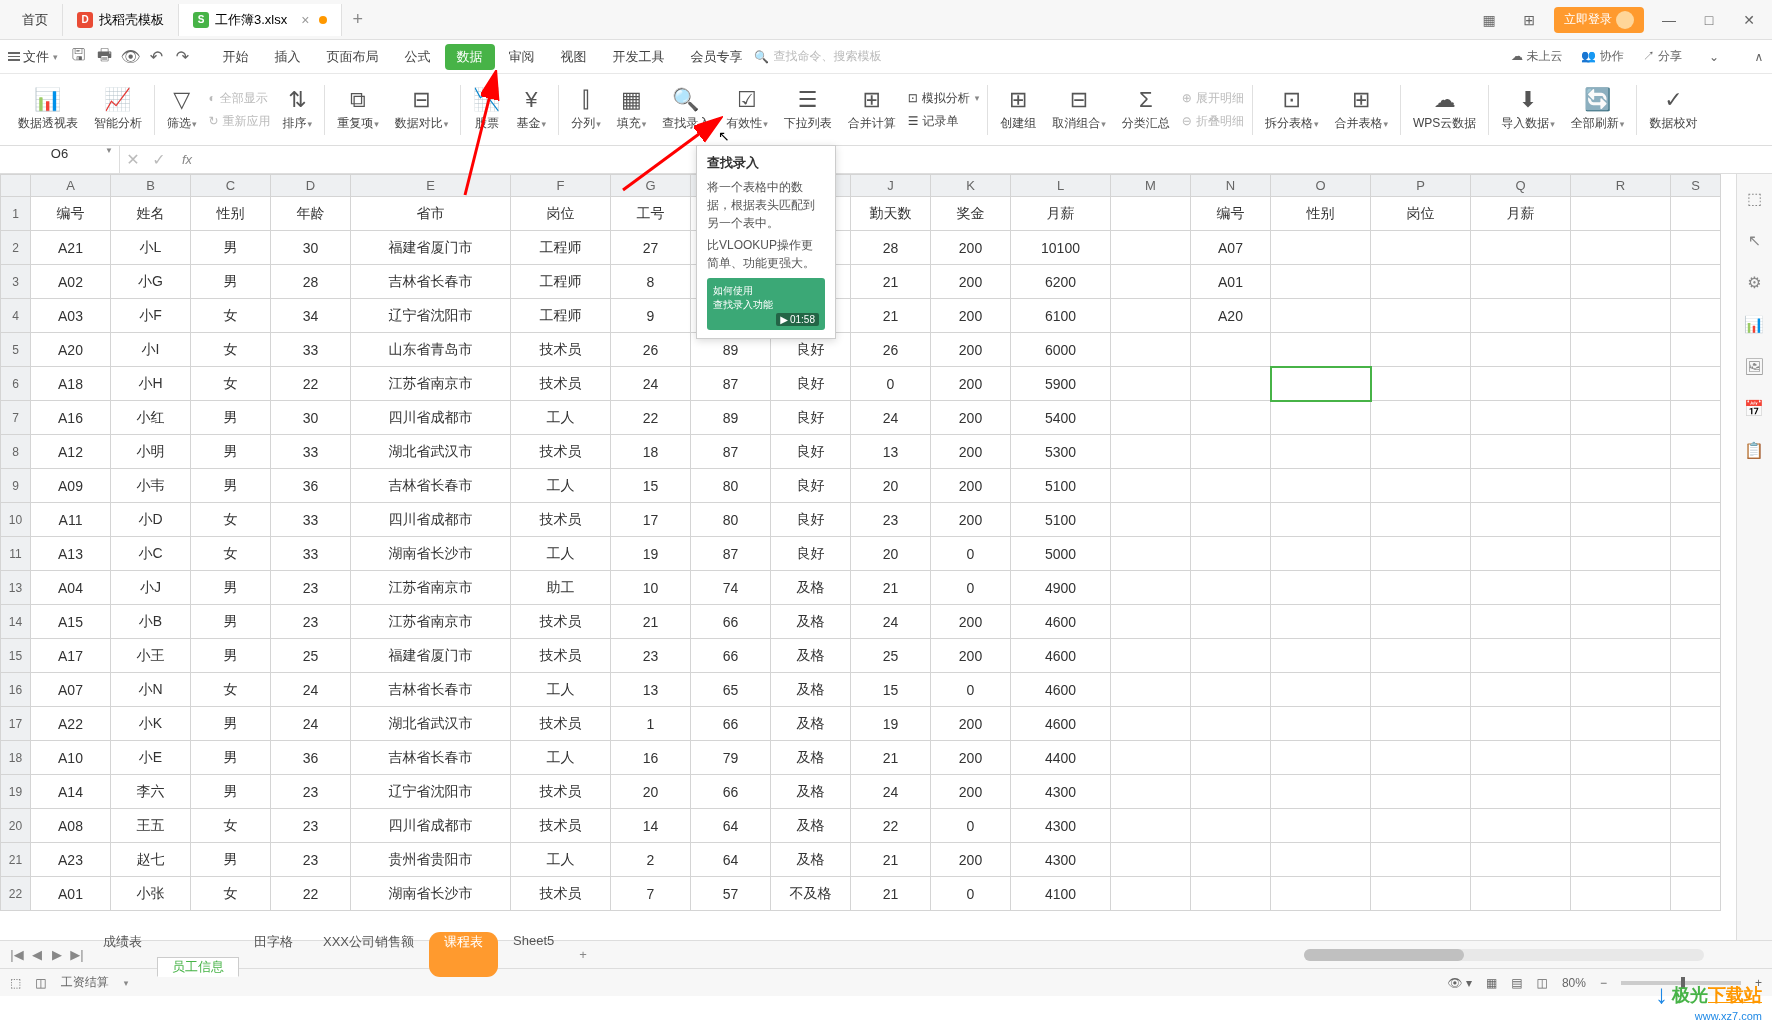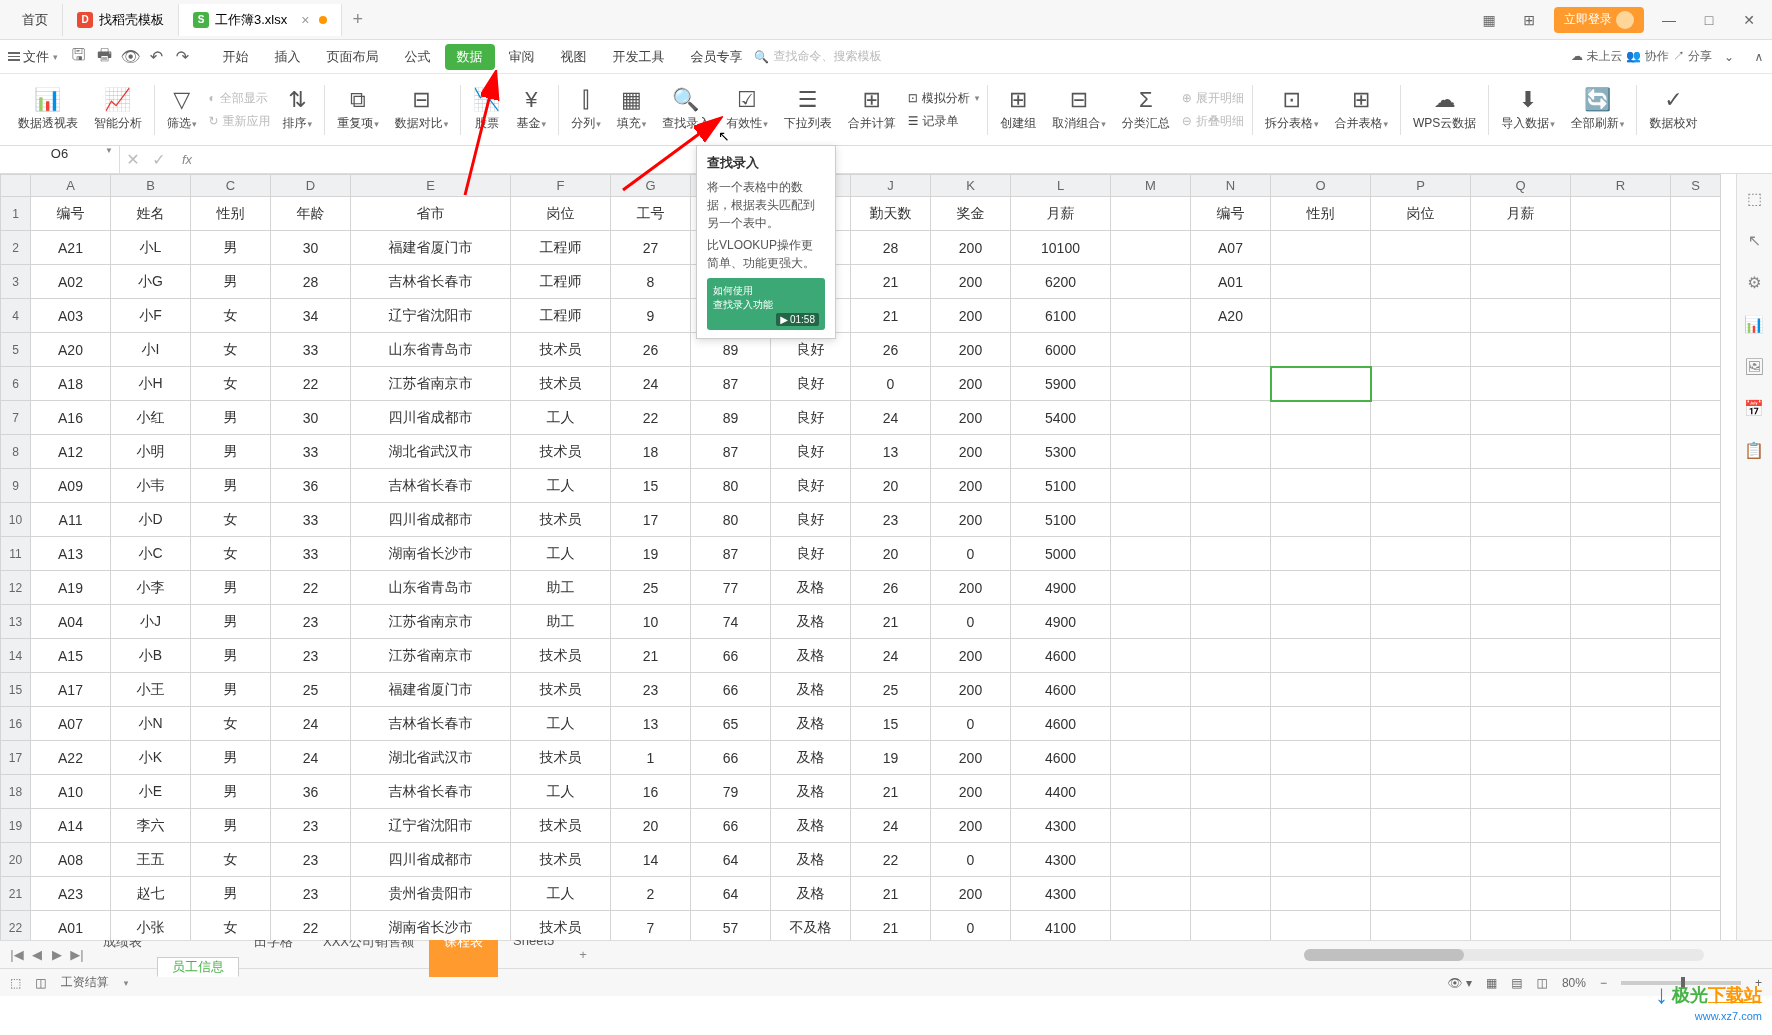--- a/index.html
+++ b/index.html
@@ -23,21 +23,21 @@
 
 
 .menubar { height: 34px; display: flex; align-items: center; background: #fff; padding: 0 0; border-bottom: 1px solid #e8e8e8; }
 .menu-btn { display: flex; align-items: center; gap: 3px; padding: 0 8px; font-size: 13px; color: #444; cursor: pointer; height: 100%; }
 .menu-btn .ham { display: flex; flex-direction: column; gap: 2px; }
 .menu-btn .ham span { width: 12px; height: 1.5px; background: #666; }
 .icon-btn { width: 26px; height: 26px; display: flex; align-items: center; justify-content: center; color: #666; cursor: pointer; }
 .menu-tabs { display: flex; gap: 2px; margin-left: 15px; }
 .menu-tab { padding: 4px 12px; font-size: 13px; color: #444; cursor: pointer; border-radius: 4px; }
 .menu-tab.active { background: #47b347; color: #fff; }
-.menubar-right { margin-left: auto; display: flex; align-items: center; gap: 4px; font-size: 12px; color: #666; }
+.menubar-right { margin-left: auto; display: flex; align-items: center; gap: 19px; font-size: 12px; color: #666; }
 .search-box { display: flex; align-items: center; gap: 4px; color: #999; font-size: 12px; }
 
 
 .ribbon { height: 72px; display: flex; align-items: center; background: #fff; padding: 0 10px; border-bottom: 1px solid #ddd; gap: 0; }
 .ribbon-group { display: flex; flex-direction: column; align-items: center; padding: 0 8px; gap: 2px; cursor: pointer; position: relative; height: 60px; justify-content: center; }
 .ribbon-icon { font-size: 22px; color: #555; height: 26px; display: flex; align-items: center; justify-content: center; }
 .ribbon-label { font-size: 12px; color: #444; white-space: nowrap; }
 .ribbon-sep { width: 1px; height: 50px; background: #e0e0e0; margin: 0 4px; }
 .ribbon-stack { display: flex; flex-direction: column; gap: 2px; font-size: 12px; color: #444; }
 .ribbon-stack-item { display: flex; align-items: center; gap: 4px; padding: 2px 4px; cursor: pointer; }
@@ -71,21 +71,21 @@
 .tooltip-card h4 { font-size: 13px; color: #333; margin-bottom: 6px; font-weight: bold; }
 .tooltip-card p { line-height: 1.5; margin-bottom: 4px; }
 .tooltip-video { width: 100%; height: 52px; background: #3ba876; border-radius: 3px; margin-top: 6px; position: relative; color: #fff; font-size: 10px; padding: 6px; }
 .tooltip-video .time { position: absolute; right: 6px; bottom: 4px; background: rgba(0,0,0,0.4); padding: 1px 4px; border-radius: 2px; display: flex; align-items: center; gap: 2px; }
 
 
 .sheet-tabs { height: 28px; display: flex; align-items: center; background: #f7f7f7; border-top: 1px solid #ddd; padding: 0 8px; gap: 2px; font-size: 13px; }
 .nav-arrow { width: 18px; color: #888; cursor: pointer; text-align: center; }
 .sheet-tab { padding: 0 14px; cursor: pointer; color: #555; border: 1px solid transparent; }
 .sheet-tab.active { background: #fff; color: #47b347; border: 1px solid #ccc; border-bottom: 1px solid #fff; margin-top: 25px; }
-.sheet-tab.orange { background: #ff9a2e; color: #fff; }
+.sheet-tab.orange { background: #ff9a2e; color: #fff; border-radius: 11px; }
 .sheet-tab-add { color: #888; cursor: pointer; padding: 0 8px; }
 .hscroll { flex: 1; display: flex; align-items: center; justify-content: flex-end; padding: 0 60px; }
 .hscroll-track { width: 400px; height: 12px; background: #e8e8e8; border-radius: 6px; position: relative; }
 .hscroll-thumb { position: absolute; left: 0; width: 160px; height: 100%; background: #c0c0c0; border-radius: 6px; }
 
 
 .statusbar { height: 28px; display: flex; align-items: center; background: #f7f7f7; border-top: 1px solid #ddd; padding: 0 10px; font-size: 12px; color: #666; gap: 14px; }
 .statusbar .right { margin-left: auto; display: flex; align-items: center; gap: 14px; }
 .zoom-slider { width: 120px; height: 4px; background: #ccc; position: relative; }
 .zoom-slider .thumb { position: absolute; left: 50%; top: -4px; width: 4px; height: 12px; background: #666; }
@@ -563,42 +563,20 @@
             <td>5000</td>
             <td></td>
             <td></td>
             <td></td>
             <td></td>
             <td></td>
             <td></td>
             <td></td>
           </tr>
           <tr>
-            <td class="rowhead">12</td>
-            <td>A19</td>
-            <td>小李</td>
-            <td>男</td>
-            <td>22</td>
-            <td>山东省青岛市</td>
-            <td>助工</td>
-            <td>25</td>
-            <td>77</td>
-            <td>及格</td>
-            <td>26</td>
-            <td>200</td>
-            <td>4900</td>
-            <td></td>
-            <td></td>
-            <td></td>
-            <td></td>
-            <td></td>
-            <td></td>
-            <td></td>
-          </tr>
-          <tr>
             <td class="rowhead">13</td>
             <td>A04</td>
             <td>小J</td>
             <td>男</td>
             <td>23</td>
             <td>江苏省南京市</td>
             <td>助工</td>
             <td>10</td>
             <td>74</td>
             <td>及格</td>

